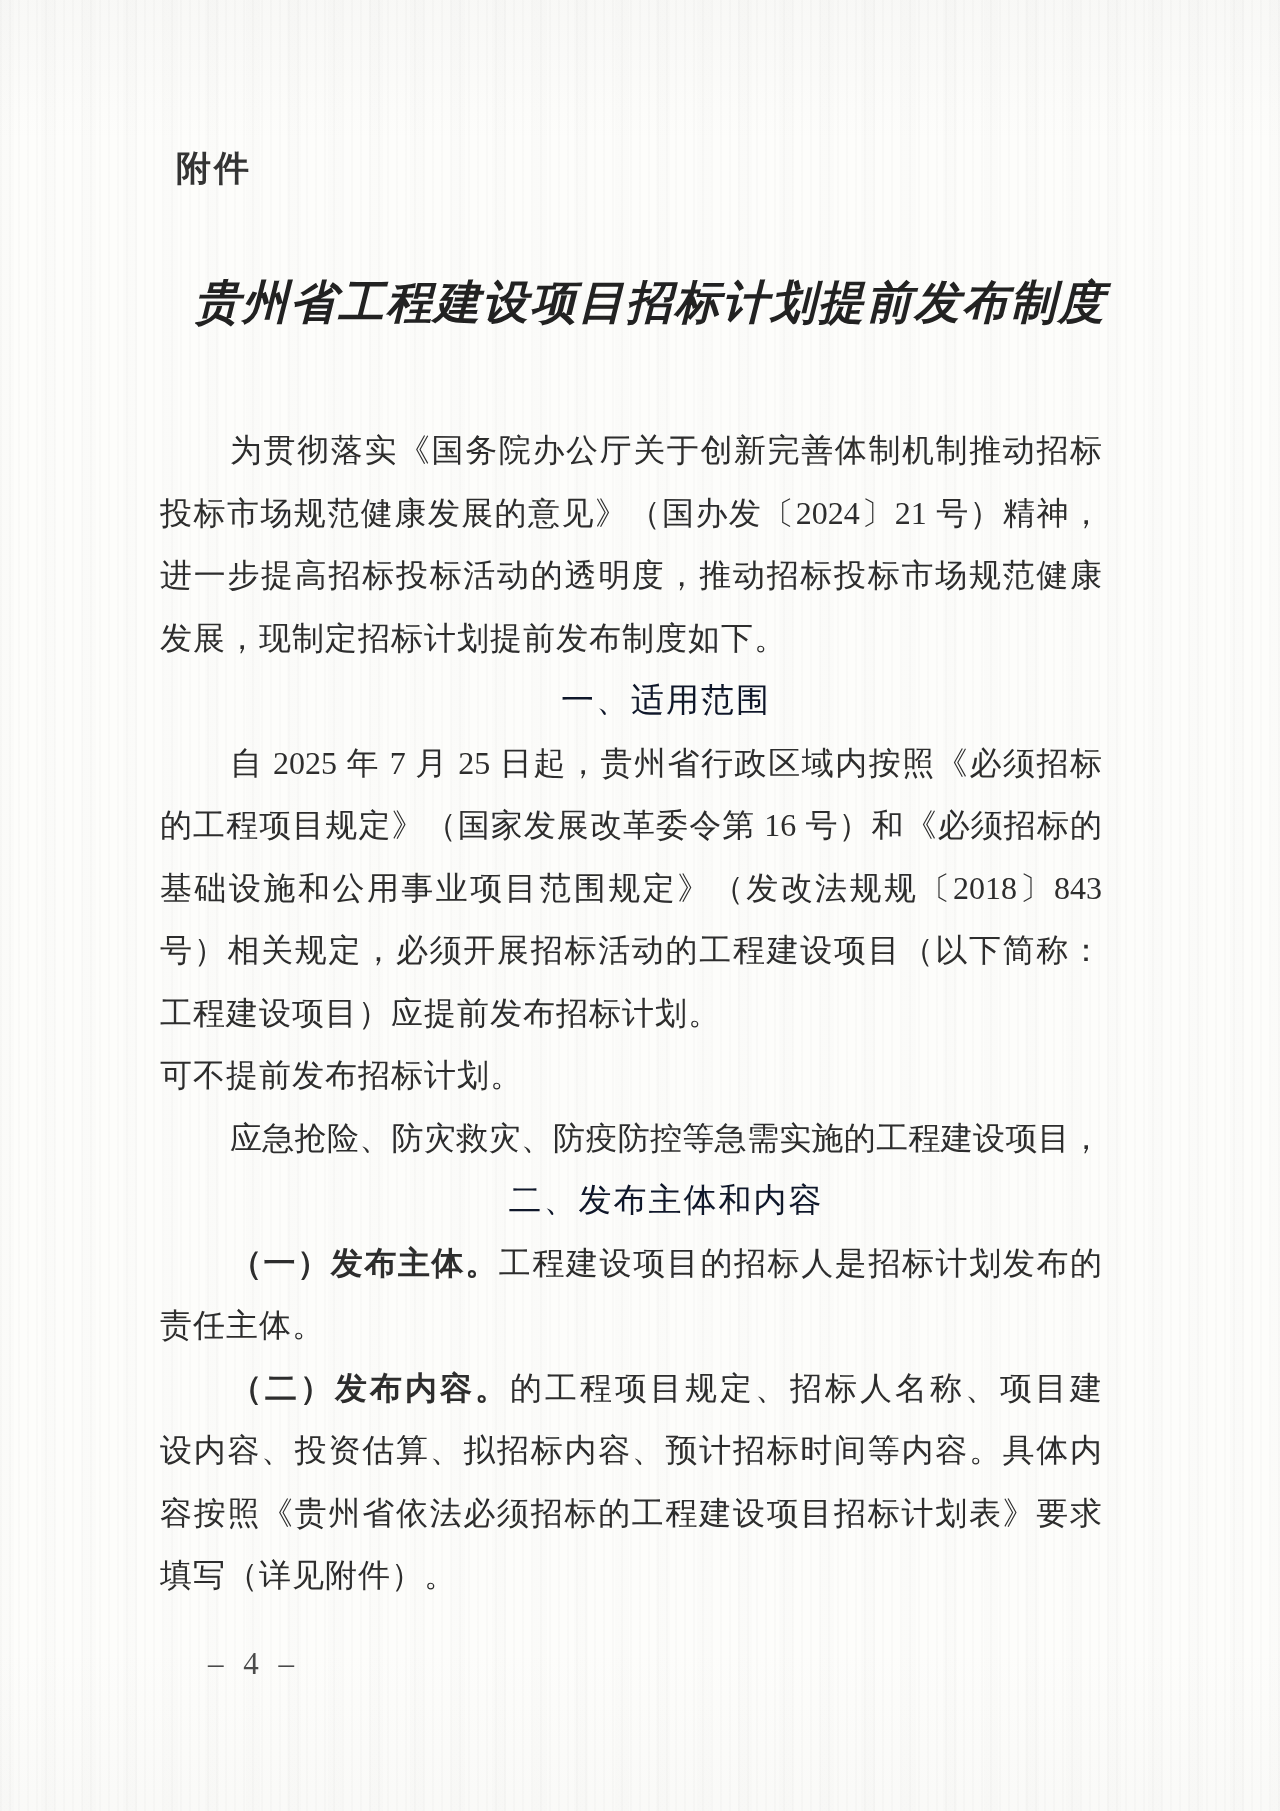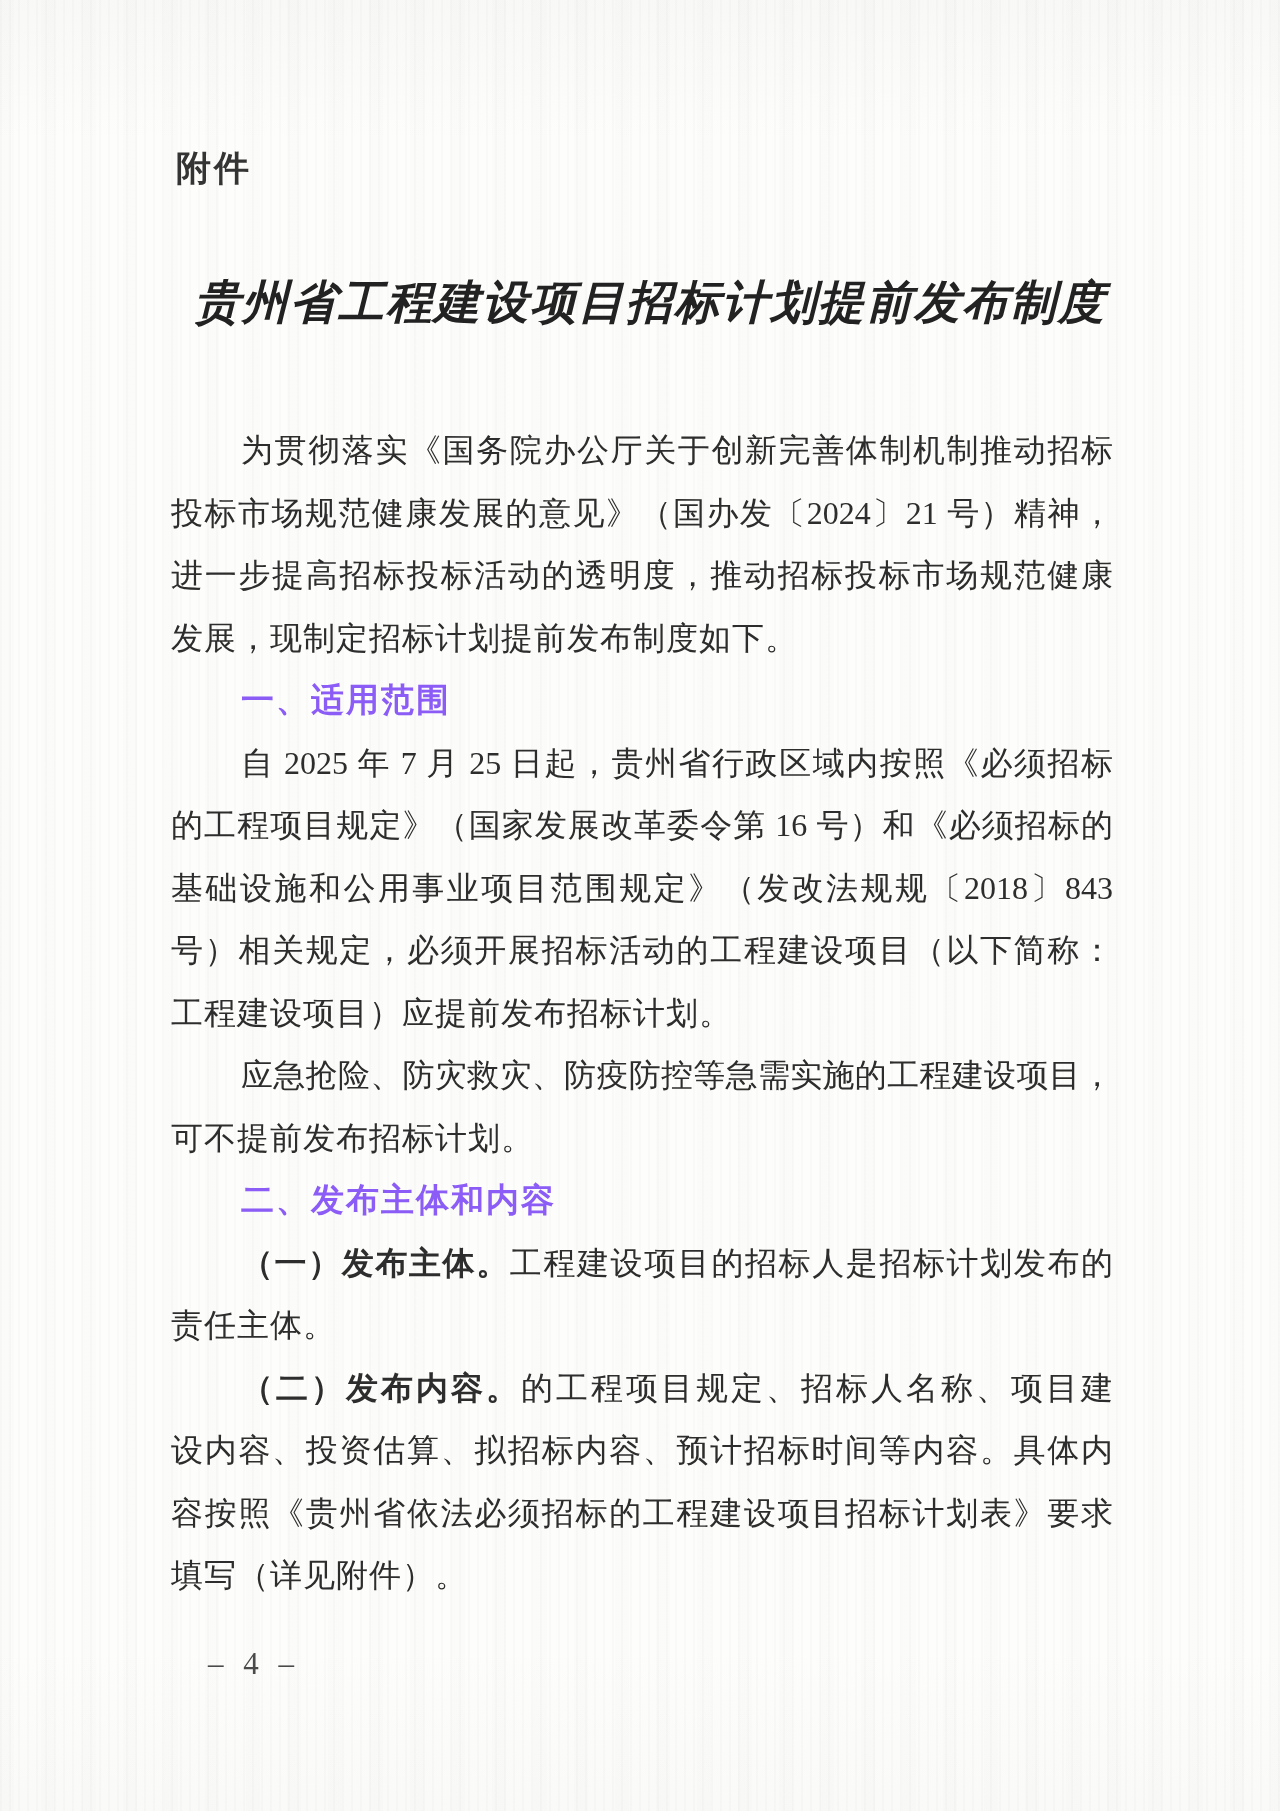--- a/index.html
+++ b/index.html
@@ -54,44 +54,45 @@
     font-family: "Liberation Sans", sans-serif;
     font-weight: 700;
     font-size: 46px;
     color: #222222;
     letter-spacing: 2px;
     font-style: italic;
   }
   .doc-body {
     position: absolute;
     top: 419px;
-    left: 171px;
+    left: 160px;
     width: 942px;
     color: #2d2d2d;
     font-size: 32px;
   }
   .line {
     height: 62.5px;
     line-height: 62.5px;
     text-align: left;
     letter-spacing: 1px;
   }
   .line.j {
     text-align: justify;
     text-align-last: justify;
     text-justify: inter-character;
     letter-spacing: 0;
   }
   .line.i2 { text-indent: 70px; }
   .line.h {
     font-family: "Liberation Sans", sans-serif;
-    font-weight: 700;
+    font-weight: 400;
     font-size: 33px;
-    color: #8b5cf6;
+    color: #0f172a;
     letter-spacing: 2px;
+    text-align: center;
   }
   .lead { font-weight: 700; }
   .page-number {
     position: absolute;
     top: 1646px;
     left: 208px;
     font-size: 31px;
     color: #4a4a4a;
     letter-spacing: 6px;
   }
@@ -109,22 +110,22 @@
     <div class="line j i2">为贯彻落实《国务院办公厅关于创新完善体制机制推动招标</div>
     <div class="line j">投标市场规范健康发展的意见》（国办发〔2024〕21 号）精神，</div>
     <div class="line j">进一步提高招标投标活动的透明度，推动招标投标市场规范健康</div>
     <div class="line">发展，现制定招标计划提前发布制度如下。</div>
     <div class="line h i2">一、适用范围</div>
     <div class="line j i2">自 2025 年 7 月 25 日起，贵州省行政区域内按照《必须招标</div>
     <div class="line j">的工程项目规定》（国家发展改革委令第 16 号）和《必须招标的</div>
     <div class="line j">基础设施和公用事业项目范围规定》（发改法规规〔2018〕843</div>
     <div class="line j">号）相关规定，必须开展招标活动的工程建设项目（以下简称：</div>
     <div class="line">工程建设项目）应提前发布招标计划。</div>
+    <div class="line">可不提前发布招标计划。</div>
     <div class="line j i2">应急抢险、防灾救灾、防疫防控等急需实施的工程建设项目，</div>
-    <div class="line">可不提前发布招标计划。</div>
     <div class="line h i2">二、发布主体和内容</div>
     <div class="line j i2">
       <span class="lead">（一）发布主体。</span><span>工程建设项目的招标人是招标计划发布的</span>
     </div>
     <div class="line">责任主体。</div>
     <div class="line j i2">
       <span class="lead">（二）发布内容。</span><span>的工程项目规定、招标人名称、项目建</span>
     </div>
     <div class="line j">设内容、投资估算、拟招标内容、预计招标时间等内容。具体内</div>
     <div class="line j">容按照《贵州省依法必须招标的工程建设项目招标计划表》要求</div>

